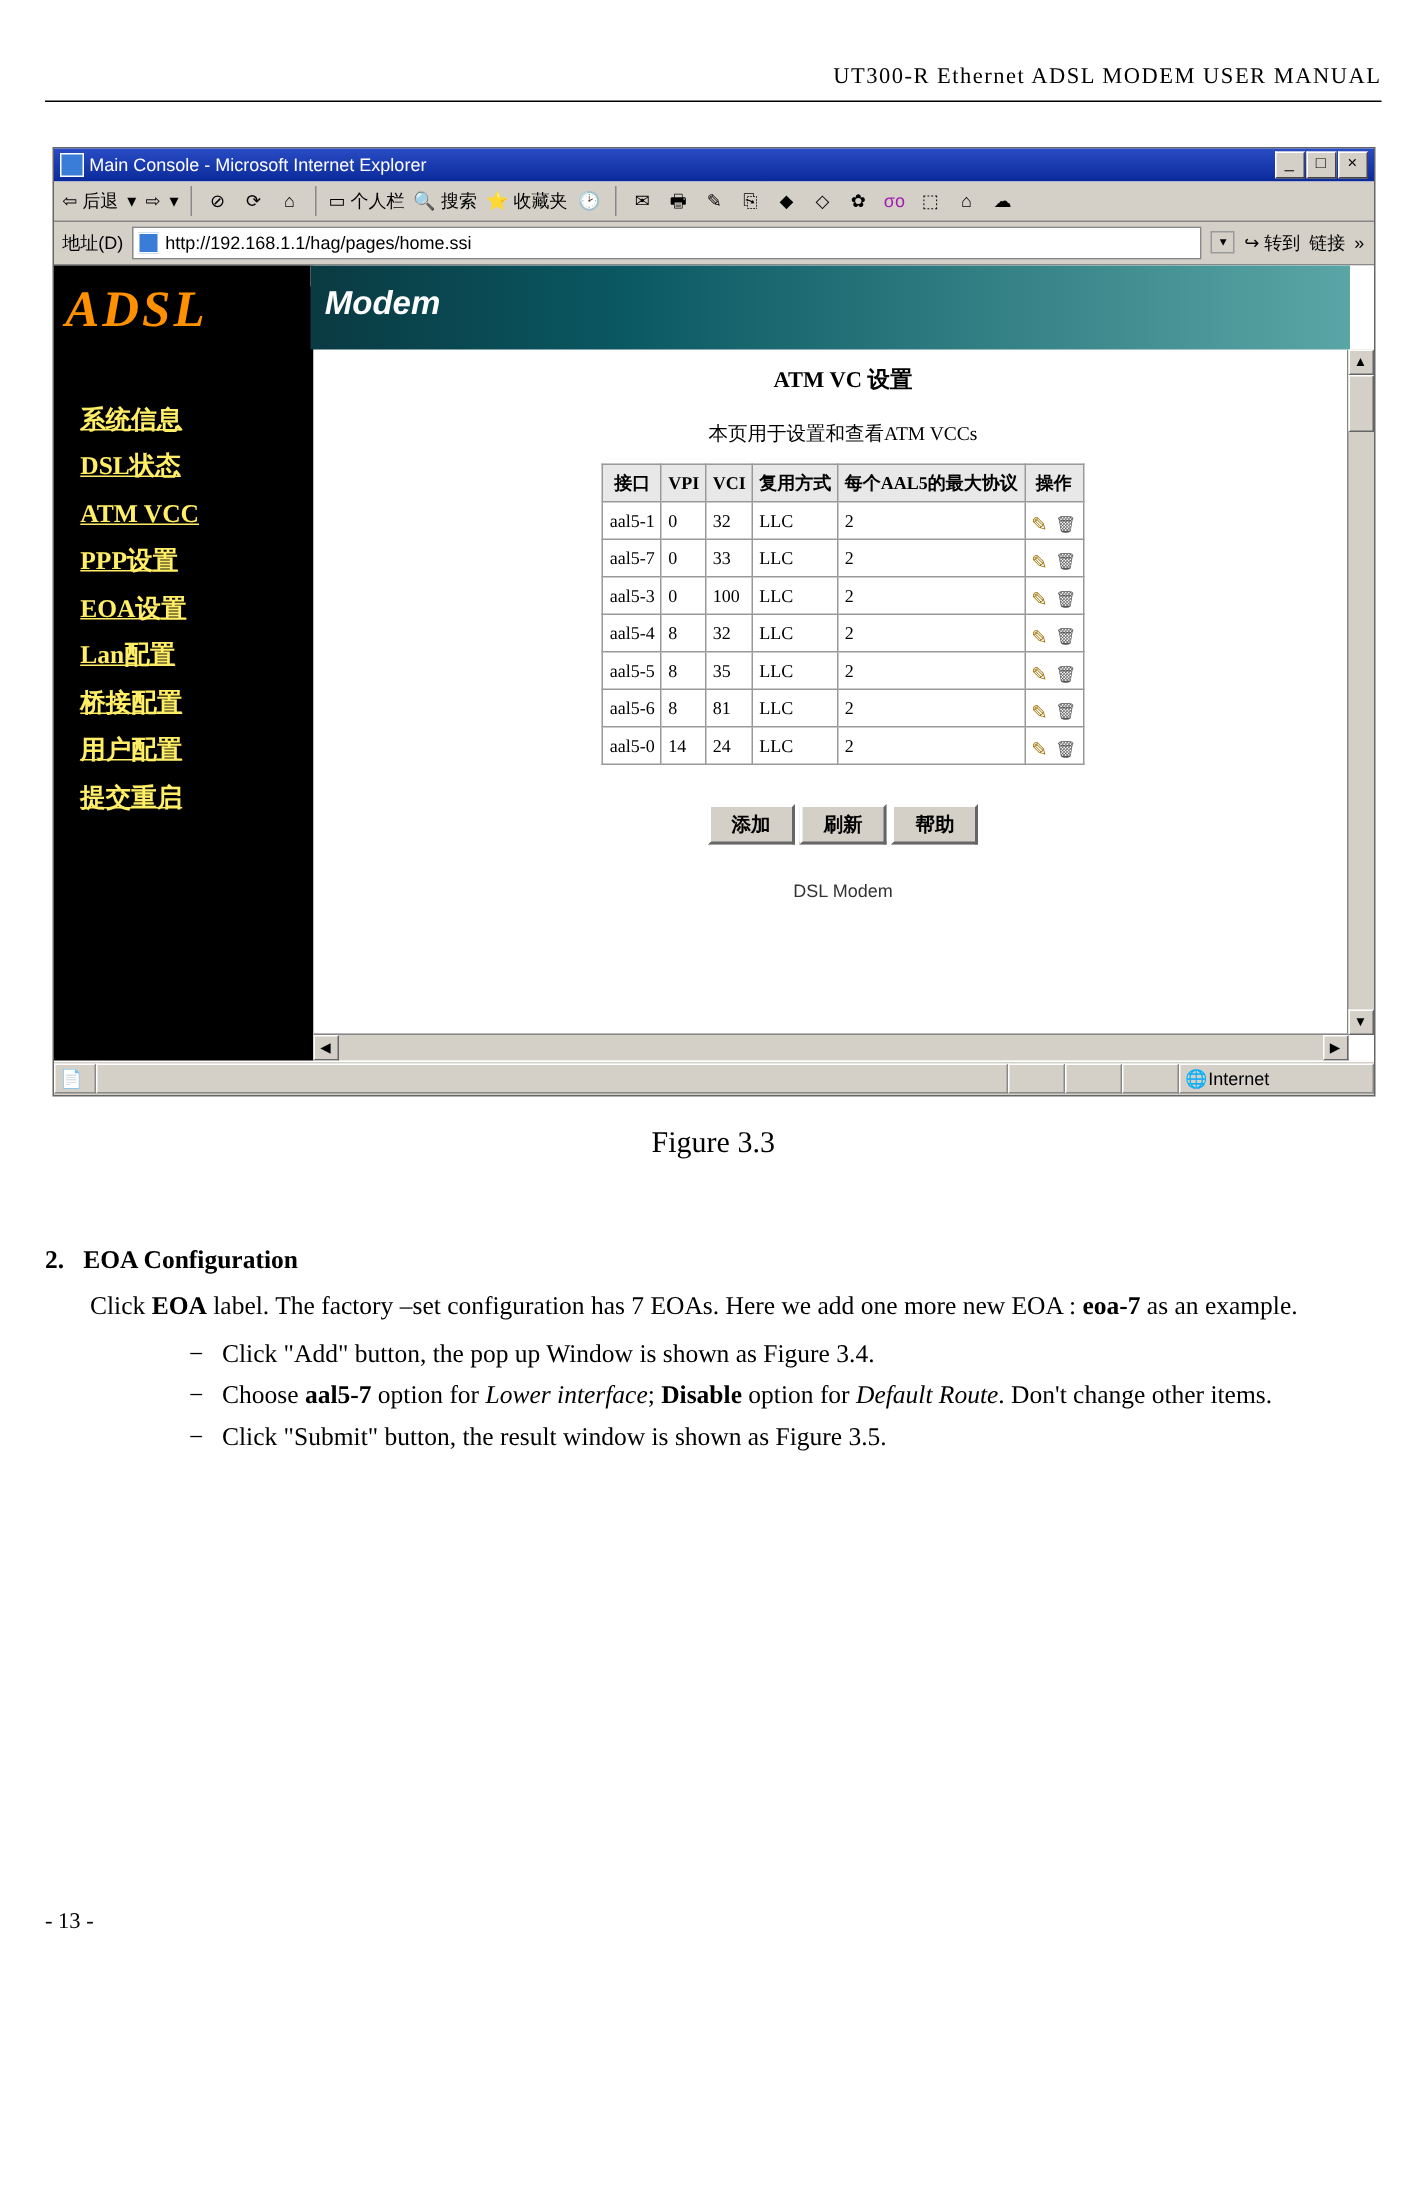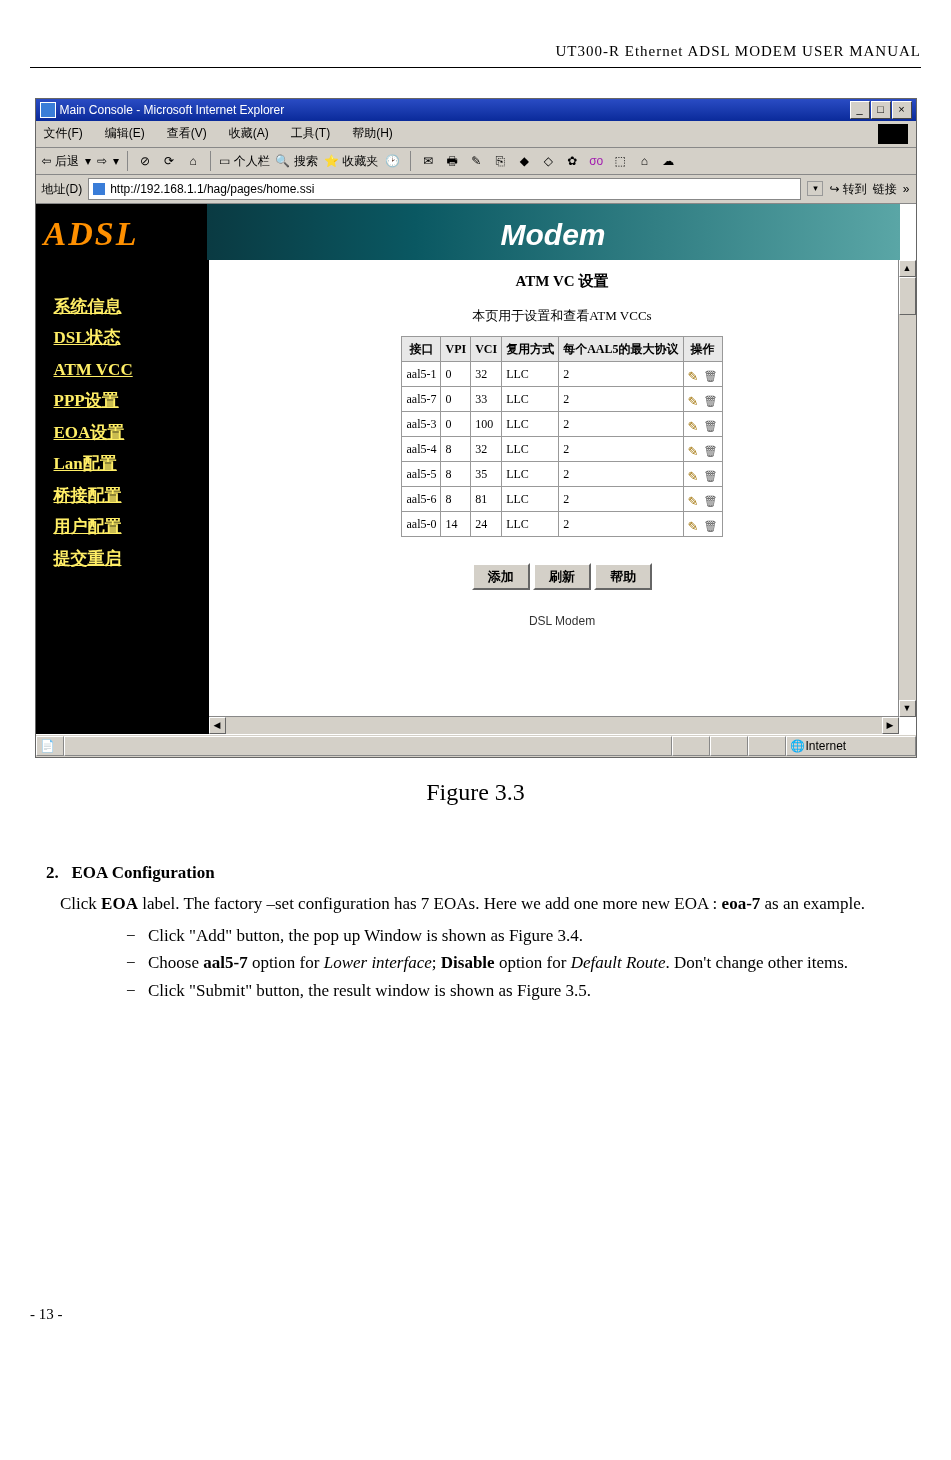--- a/index.html
+++ b/index.html
@@ -44,21 +44,21 @@
   .win-logo { width:30px; height:20px; margin-left:auto; background:#000; }
   .toolbar { background:#d4d0c8; padding:3px 6px; display:flex; align-items:center; gap:6px; border-bottom:1px solid #888; font-size:12px; }
   .tb-sep { width:1px; height:20px; background:#888; margin:0 2px; }
   .tb-icon { width:18px; height:18px; display:inline-flex; align-items:center; justify-content:center; }
   .addrbar { background:#d4d0c8; padding:3px 6px; display:flex; align-items:center; gap:6px; border-bottom:1px solid #888; }
   .addr-input { flex:1; display:flex; align-items:center; background:#fff; border:1px solid #888; padding:1px 3px; }
   .addr-drop { width:14px; background:#d4d0c8; border:1px solid #999; text-align:center; font-size:9px; }
   .content-area { display:flex; height:530px; position:relative; }
   .brand-bar { position:absolute; top:0; left:0; right:16px; height:56px; display:flex; }
   .brand-adsl { width:155px; background:#000; color:#ff9000; font-family:"Brush Script MT","Comic Sans MS",cursive; font-style:italic; font-size:34px; font-weight:bold; padding:4px 8px; letter-spacing:2px; }
-  .brand-modem { flex:1; background:linear-gradient(90deg,#0a3a42 0%,#0a5862 30%,#5aa6a6 100%); color:#fff; font-family:Arial; font-size:30px; font-weight:bold; font-style:italic; padding:8px 10px;text-align:center; }
+  .brand-modem { flex:1; background:linear-gradient(90deg,#0a3a42 0%,#0a5862 30%,#5aa6a6 100%); color:#fff; font-family:Arial; font-size:22px; font-weight:bold; font-style:italic; padding:8px 10px; }
   .sidebar { width:155px; background:#000; padding-top:70px; padding-left:18px;margin-top:14px; }
   .nav-item { color:#ffee66; text-decoration:underline; font-family:"SimSun","MS Song",serif; font-weight:bold; font-size:17px; margin:6px 0; display:block; }
   .main-frame { flex:1; padding-top:56px; display:flex; flex-direction:column; overflow:hidden; background:#fff; }
   .main-inner { flex:1; overflow:hidden; position:relative; text-align:center; padding-top:6px; }
   .vscroll { position:absolute; right:0; top:0; bottom:17px; width:17px; background:#d4d0c8; border-left:1px solid #888; display:flex; flex-direction:column; }
   .hscroll { position:absolute; left:0; right:17px; bottom:0; height:17px; background:#d4d0c8; border-top:1px solid #888; display:flex; }
   .scroll-btn { width:17px; height:17px; background:#d4d0c8; border:1px solid #fff; border-right-color:#666; border-bottom-color:#666; text-align:center; font-size:9px; line-height:15px; color:#000; box-sizing:border-box; }
   .vthumb { height:38px; background:#d4d0c8; border:1px solid #fff; border-right-color:#666; border-bottom-color:#666; box-sizing:border-box; }
   .page-h { font-family:"SimSun",serif; font-weight:bold; font-size:15px; text-align:center; margin:4px 0 14px 0; }
   .page-sub { text-align:center; font-size:13px; font-family:"SimSun",serif; margin-bottom:10px; }
@@ -67,22 +67,22 @@
   table.vcc th { background:#e8e8e8; font-weight:bold; text-align:center; }
   .act-icons { display:flex; gap:2px; }
   .pencil, .trash { width:14px; height:14px; display:inline-block; }
   .pencil::before { content:"✎"; font-size:13px; color:#a07000; }
   .trash::before { content:"🗑"; font-size:11px; color:#555; }
   .btn-row { text-align:center; margin-top:26px; }
   .form-btn { display:inline-block; background:#d4d0c8; border:2px solid #fff; border-right-color:#666; border-bottom-color:#666; padding:2px 14px; margin:0 0; font-family:"SimSun"; font-weight:bold; font-size:13px; }
   .footer-modem { text-align:center; margin-top:22px; font-size:12px; color:#333; }
   .statusbar { background:#d4d0c8; display:flex; align-items:center; border-top:1px solid #fff; height:22px; font-size:12px; }
   .status-cell { border:1px solid #888; border-top-color:#fff; border-left-color:#fff; height:18px; padding:0 4px; display:flex; align-items:center; }
-  .figure-caption { text-align:center; font-size:24px; margin:10px 0 50px 0; }
-  .section-h { font-weight:bold; font-size:17px; margin:0 0 6px 16px; }
+  .figure-caption { text-align:center; font-size:20px; margin:10px 0 50px 0; }
+  .section-h { font-weight:bold; font-size:17px; margin:0 0 6px 0; }
   .body-text { font-size:17px; margin:2px 0 6px 0; text-indent:30px; }
   .bullets { margin:2px 0 0 56px; }
   .bullets li { margin:2px 0; font-size:17px; list-style:none; position:relative; padding-left:22px; }
   .bullets li::before { content:"−"; position:absolute; left:0; }
   .page-footer { text-align:left; font-size:15px; margin-top:300px; }
 </style>
 </head>
 <body>
 
 <div class="doc-header">UT300-R Ethernet ADSL MODEM USER MANUAL</div>
@@ -93,29 +93,20 @@
       <span class="ie-icon"></span>
       <span>Main Console - Microsoft Internet Explorer</span>
     </div>
     <div class="win-btns">
       <span class="win-btn">_</span>
       <span class="win-btn">□</span>
       <span class="win-btn">×</span>
     </div>
   </div>
 
-  <div class="menubar">
-    <span>文件(F)</span>
-    <span>编辑(E)</span>
-    <span>查看(V)</span>
-    <span>收藏(A)</span>
-    <span>工具(T)</span>
-    <span>帮助(H)</span>
-    <span class="win-logo"></span>
-  </div>
 
   <div class="toolbar">
     <span>⇦ <span>后退</span></span>
     <span>▾</span>
     <span>⇨</span>
     <span>▾</span>
     <span class="tb-sep"></span>
     <span class="tb-icon">⊘</span>
     <span class="tb-icon">⟳</span>
     <span class="tb-icon">⌂</span>

